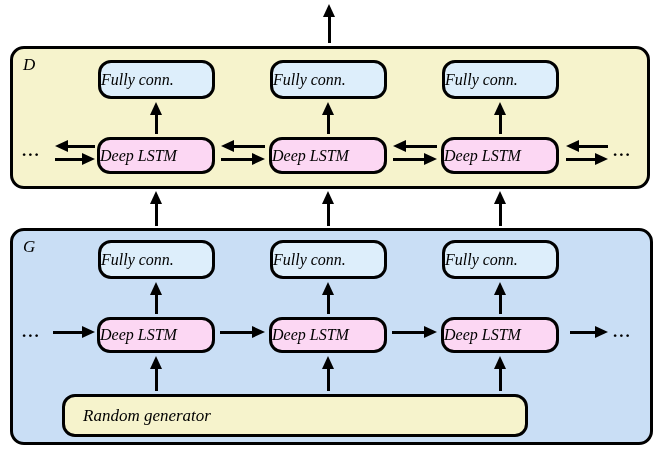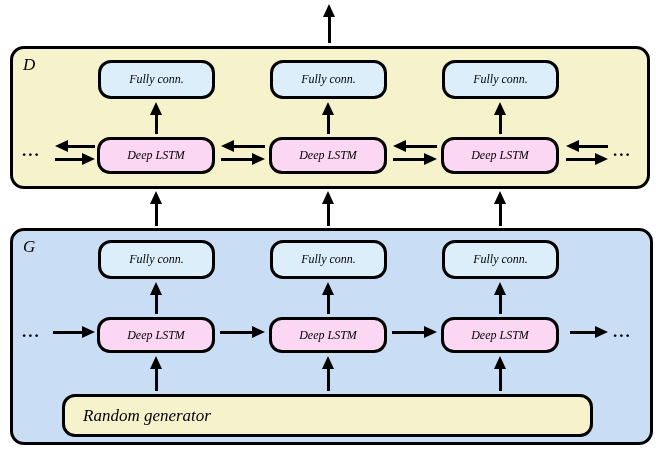--- a/index.html
+++ b/index.html
@@ -33,31 +33,31 @@
     font-size: 17px;
     color: #000;
   }
   .box {
     position: absolute;
     border: 3px solid var(--stroke);
     border-radius: 13px;
     box-sizing: border-box;
     display: flex;
     align-items: center;
-    justify-content: center;
+    justify-content: flex-start;
     font-style: italic;
-    font-size: 12px;
+    font-size: 16px;
     color: #000;
     white-space: nowrap;
   }
   .fc { background: var(--fc-fill); width: 117px; height: 39px; }
   .lstm { background: var(--lstm-fill); width: 118px; height: 37px; }
   #rg-box {
     background: var(--rg-fill);
-    left: 62px; top: 394px; width: 531px; height: 43px;
+    left: 62px; top: 394px; width: 466px; height: 43px;
     justify-content: flex-start;
     padding-left: 18px;
     font-size: 17px;
   }
   
   .aup { position: absolute; width: 3px; background: var(--stroke); }
   .aup::before {
     content: ""; position: absolute; top: -12px; left: -5px;
     width: 0; height: 0;
     border-left: 6.5px solid transparent;

